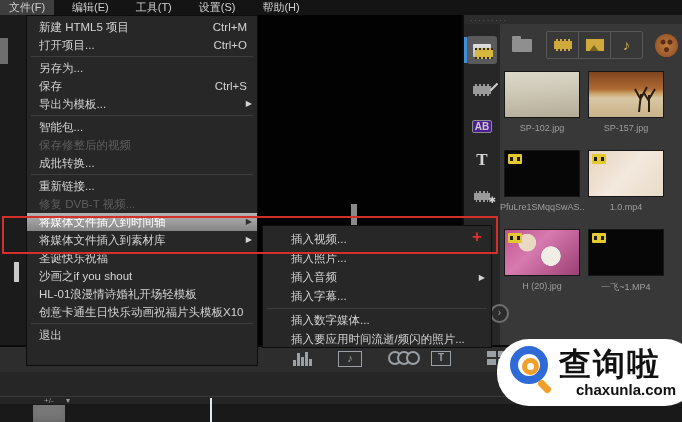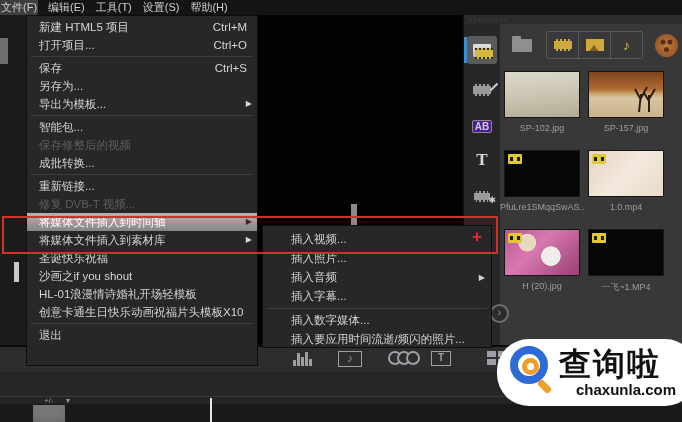--- a/index.html
+++ b/index.html
@@ -1,20 +1,20 @@
 <!DOCTYPE html>
 <html><head>
 <meta charset="utf-8">
 <style>
   html,body{margin:0;padding:0;background:#000;}
   .stage{position:relative;width:682px;height:422px;background:#1e1e1e;overflow:hidden;
          font-family:"Liberation Sans","DejaVu Sans",sans-serif;-webkit-font-smoothing:antialiased;}
   
   .menubar{position:absolute;left:0;top:0;width:682px;height:15px;background:#141414;display:flex;align-items:center;z-index:20;}
-  .mb-item{color:#cfcfcf;font-size:11px;line-height:15px;padding:0 1px;margin-right:9px;white-space:nowrap;}
+  .mb-item{color:#cfcfcf;font-size:11px;line-height:15px;padding:0 9px;margin-right:9px;white-space:nowrap;}
   .mb-item.active{background:#3e3e3e;}
   
   .left-col{position:absolute;left:0;top:15px;width:26px;height:330px;background:#1b1b1b;}
   .left-scroll{position:absolute;left:0;top:38px;width:8px;height:26px;background:#6e6e6e;}
   .left-mark{position:absolute;left:14px;top:262px;width:5px;height:20px;background:#e8e8e8;opacity:.85;}
   
   .preview{position:absolute;left:258px;top:15px;width:204px;height:330px;background:#020202;}
   .preview-slider{position:absolute;left:93px;top:189px;width:6px;height:24px;background:#8a8a8a;}
   
   .panel{position:absolute;left:462px;top:15px;width:220px;height:330px;background:#383838;border-left:2px solid #0c0c0c;}
@@ -256,22 +256,22 @@
     <div class="trackarea">
       <div class="trackhead"></div>
       <div class="insertline"></div>
     </div>
   </div>
 
   <div class="dropdown">
     <div class="mi"><span>新建 HTML5 项目</span><span class="sc">Ctrl+M</span></div>
     <div class="mi"><span>打开项目...</span><span class="sc">Ctrl+O</span></div>
     <div class="sep"></div>
+    <div class="mi"><span>另存为...</span></div>
     <div class="mi"><span>保存</span><span class="sc">Ctrl+S</span></div>
-    <div class="mi"><span>另存为...</span></div>
     <div class="mi"><span>导出为模板...</span><span class="arrow">▶</span></div>
     <div class="sep"></div>
     <div class="mi"><span>智能包...</span></div>
     <div class="mi disabled"><span>保存修整后的视频</span></div>
     <div class="mi"><span>成批转换...</span></div>
     <div class="sep"></div>
     <div class="mi"><span>重新链接...</span></div>
     <div class="mi disabled"><span>修复 DVB-T 视频...</span></div>
     <div class="mi hl"><span>将媒体文件插入到时间轴</span><span class="arrow">▶</span></div>
     <div class="mi"><span>将媒体文件插入到素材库</span><span class="arrow">▶</span></div>

